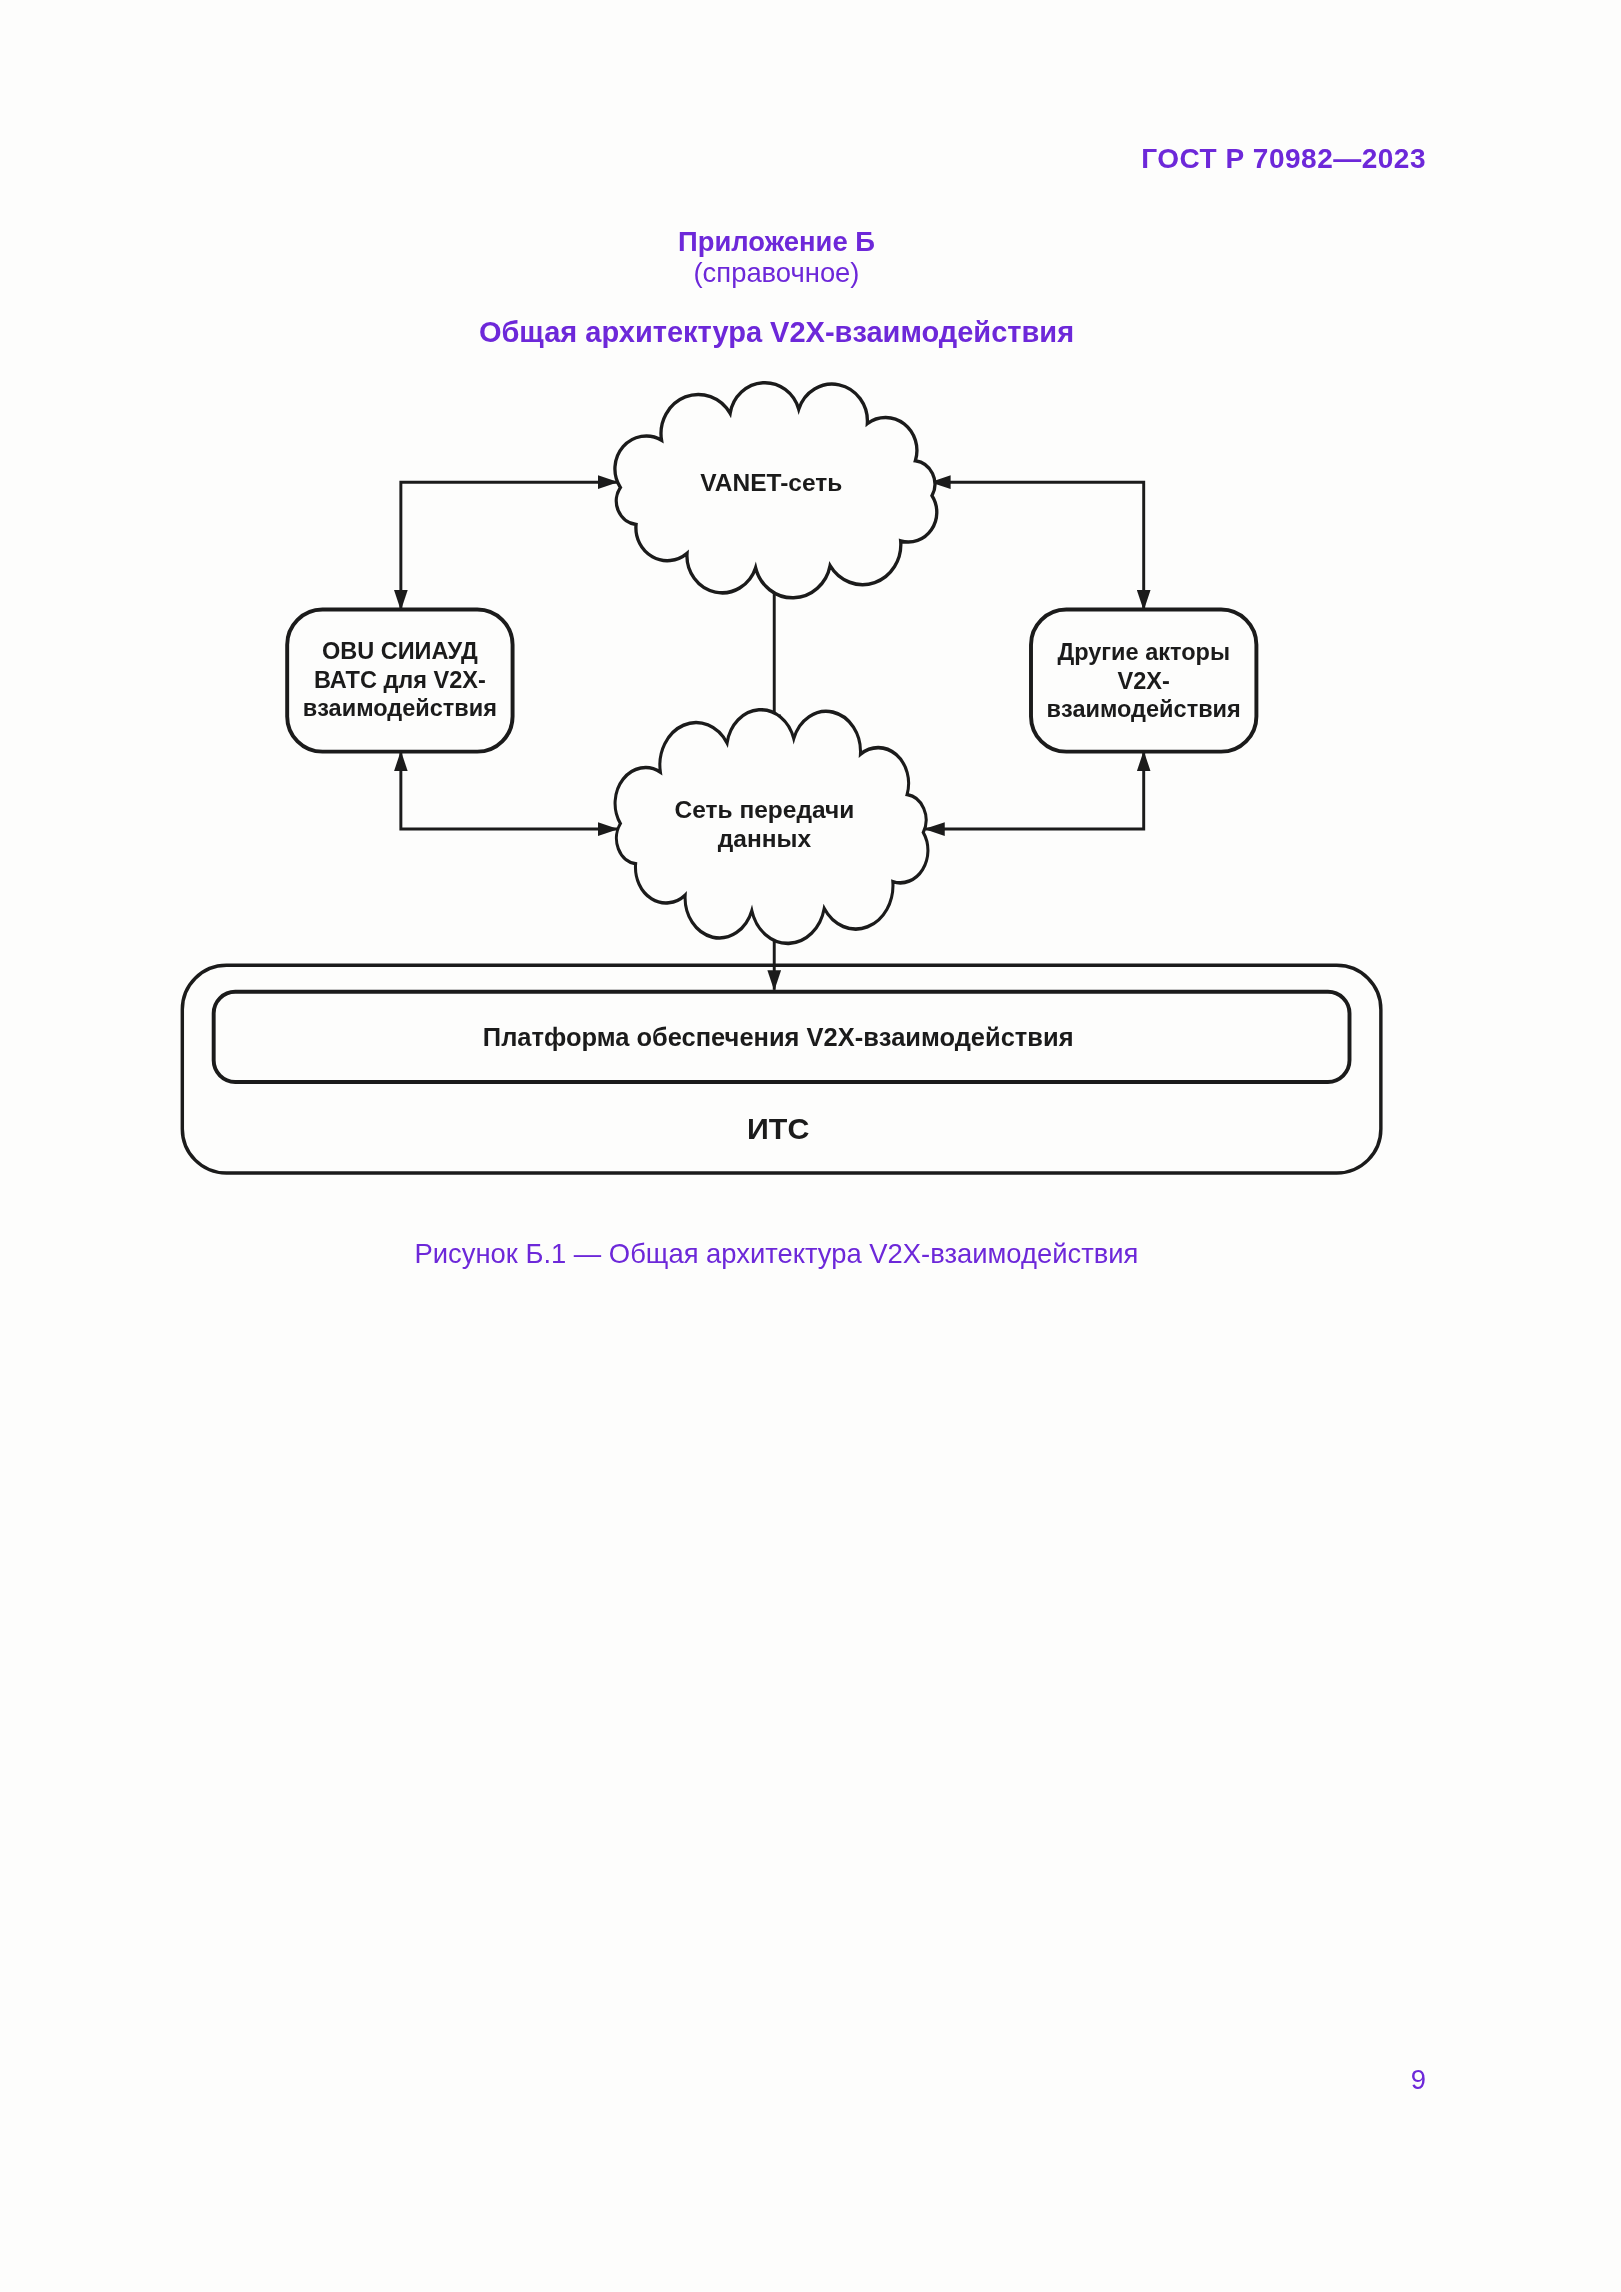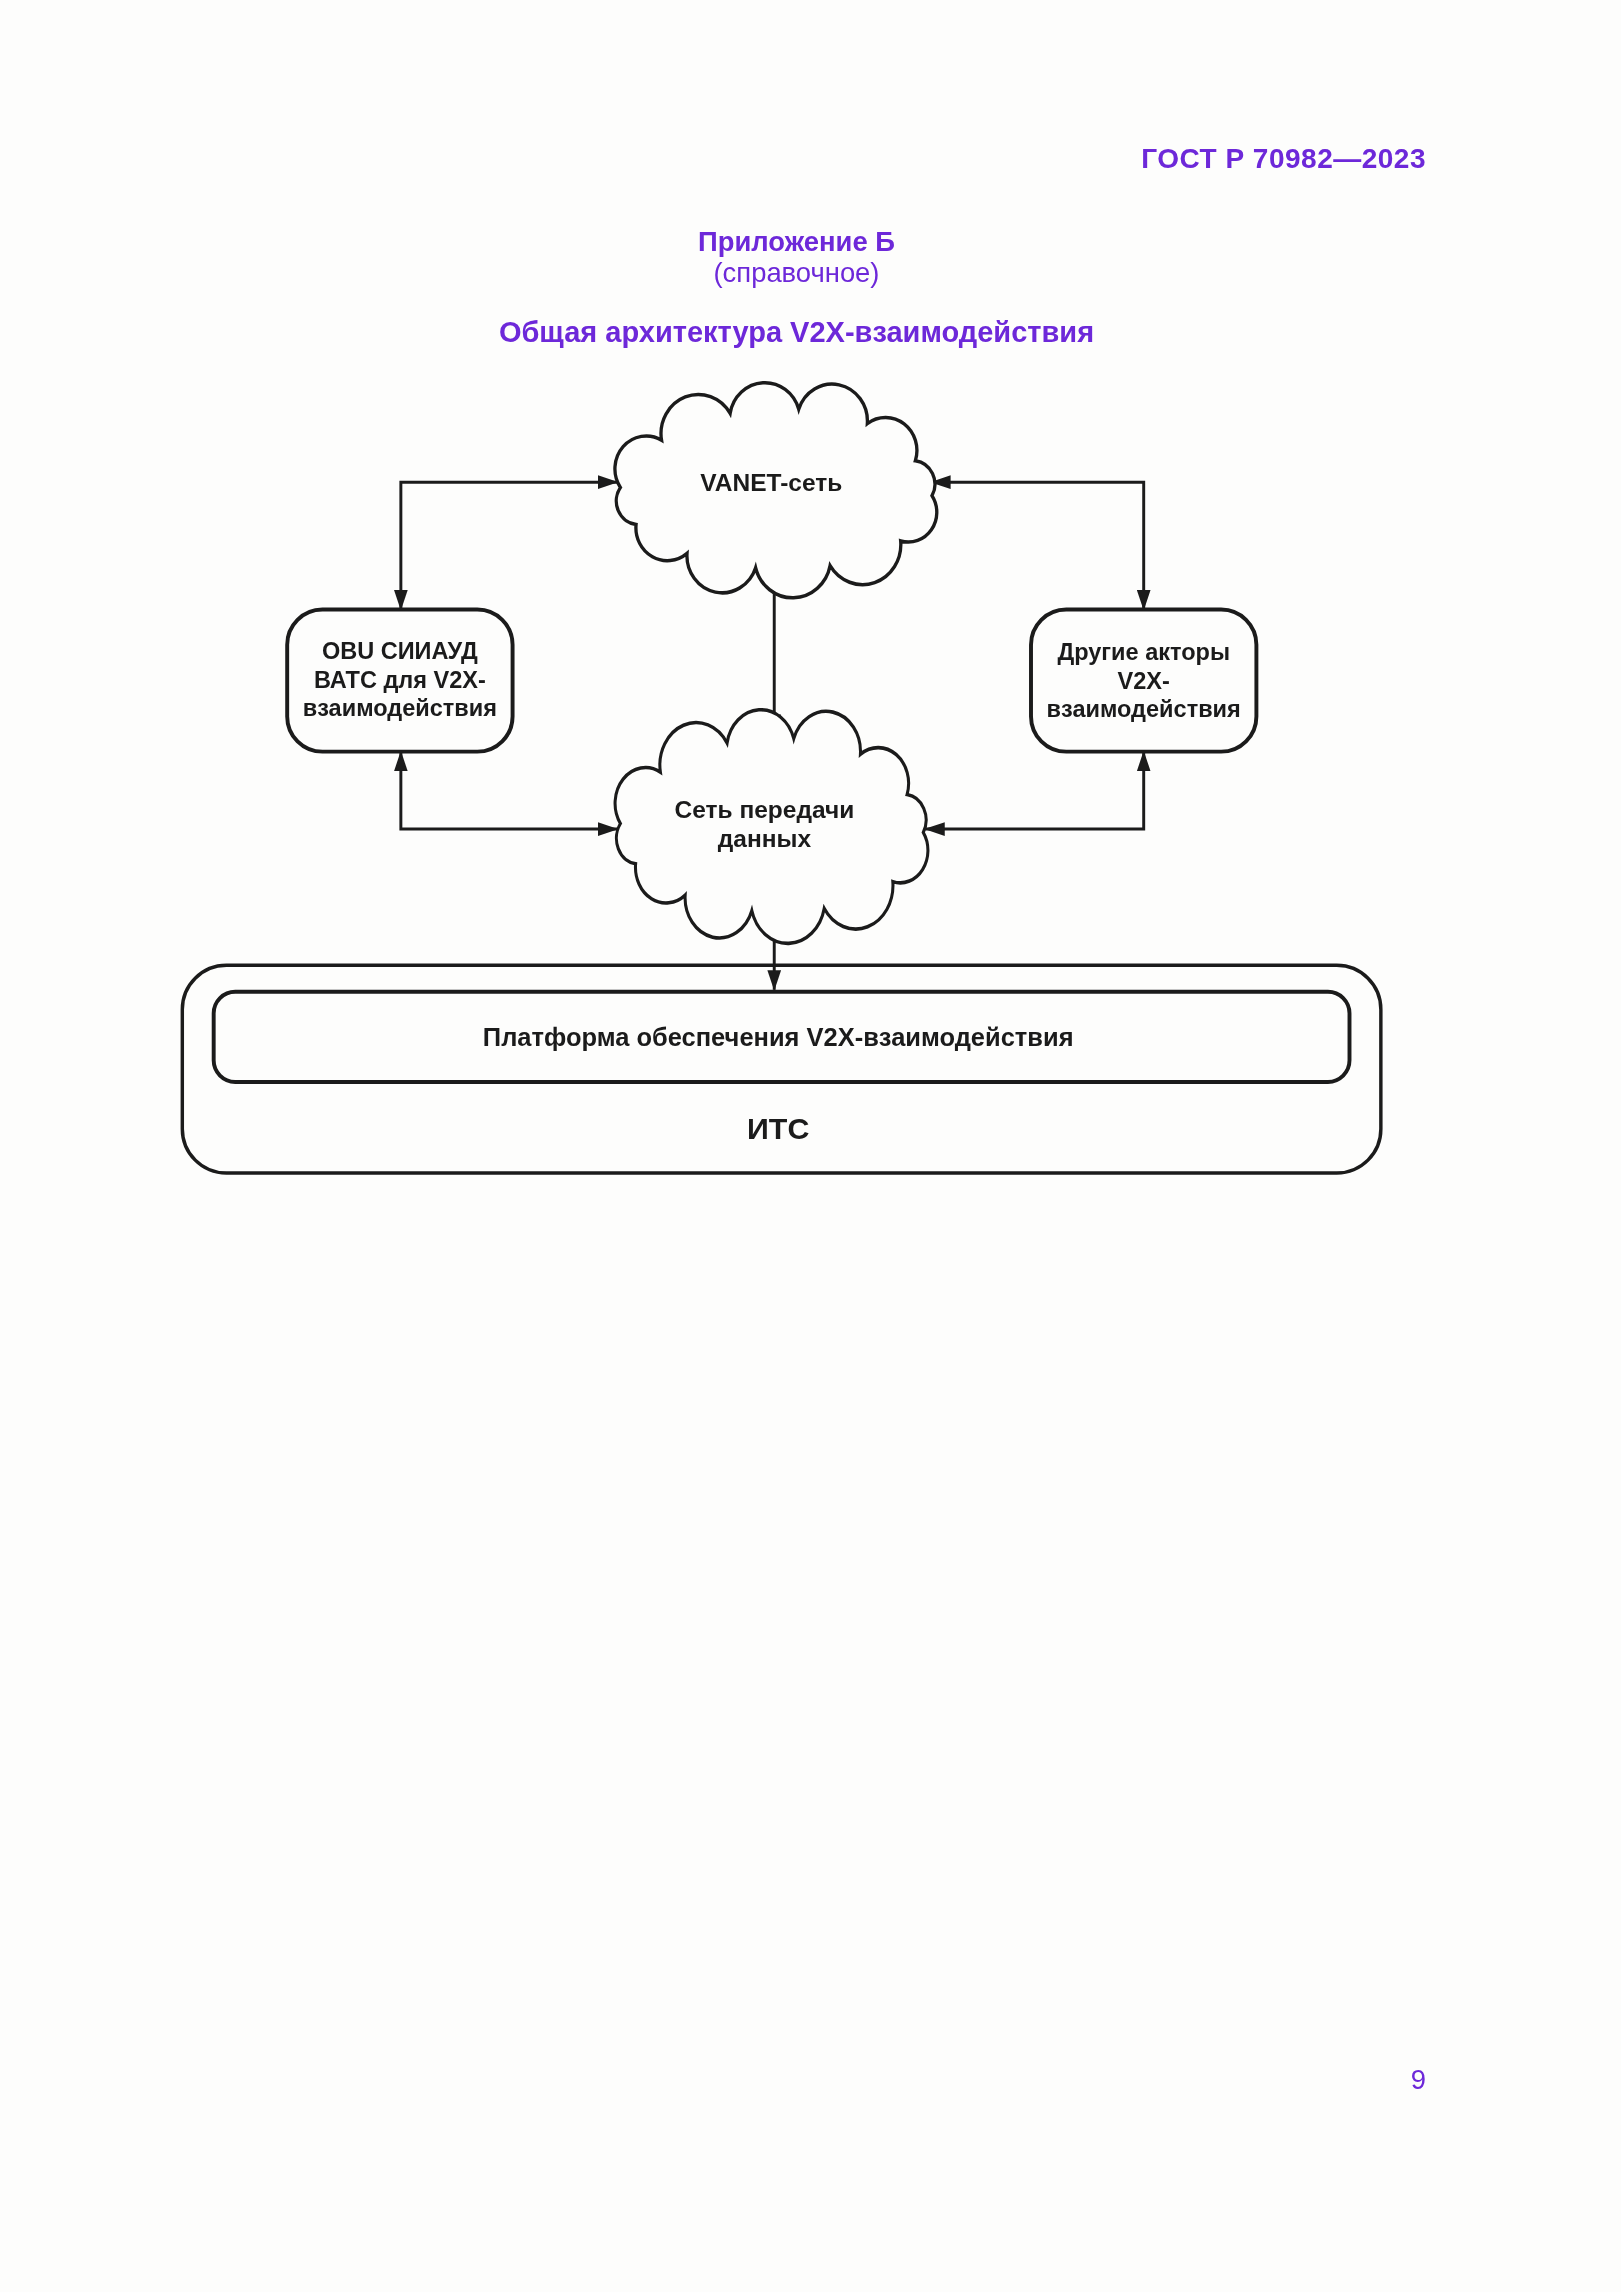--- a/index.html
+++ b/index.html
@@ -11,21 +11,21 @@
     color:#6d28d9;
     overflow:hidden;
   }
   .doc-header{
     position:absolute;top:143px;right:195px;
     font-size:28px;font-weight:bold;letter-spacing:0.5px;
     white-space:nowrap;
   }
   .center-col{
     position:absolute;left:0;width:1553px;
-    text-align:center;white-space:nowrap;margin-left:20px;
+    text-align:center;white-space:nowrap;
   }
   .appendix-heading{top:226px;font-size:27.4px;font-weight:bold;}
   .appendix-subheading{top:257px;font-size:27.4px;font-weight:normal;}
   .appendix-title{top:316px;font-size:29px;font-weight:bold;}
   .figure-caption{top:1238px;font-size:27.4px;font-weight:normal;}
   .page-number{
     position:absolute;top:2064px;right:195px;
     font-size:27.4px;
   }
   svg.diagram{position:absolute;left:0;top:0;}
@@ -97,17 +97,18 @@
     <text class="node-label" x="1167" y="673" text-anchor="middle">Другие акторы</text>
     <text class="node-label" x="1167" y="703" text-anchor="middle">V2X-</text>
     <text class="node-label" x="1167" y="732" text-anchor="middle">взаимодействия</text>
 
     <rect x="218" y="1012" width="1159" height="92" rx="22" ry="22" fill="#fdfdfc" stroke="#1b1b1b" stroke-width="4"></rect>
     <text class="platform-label" x="794" y="1067" text-anchor="middle">Платформа обеспечения V2X-взаимодействия</text>
 
     <text class="its-label" x="794" y="1162" text-anchor="middle">ИТС</text>
   </svg>
 
+  <div class="center-col figure-caption">Рисунок Б.1 — Общая архитектура V2X-взаимодействия</div>
 
   <div class="page-number">9</div>
 
 </div>
 
 
 </body></html>

